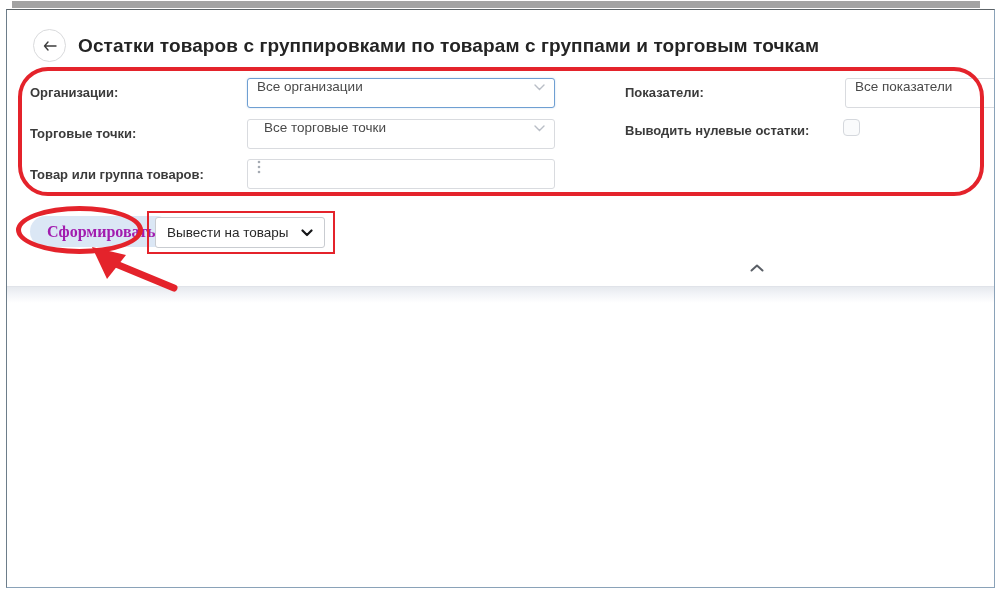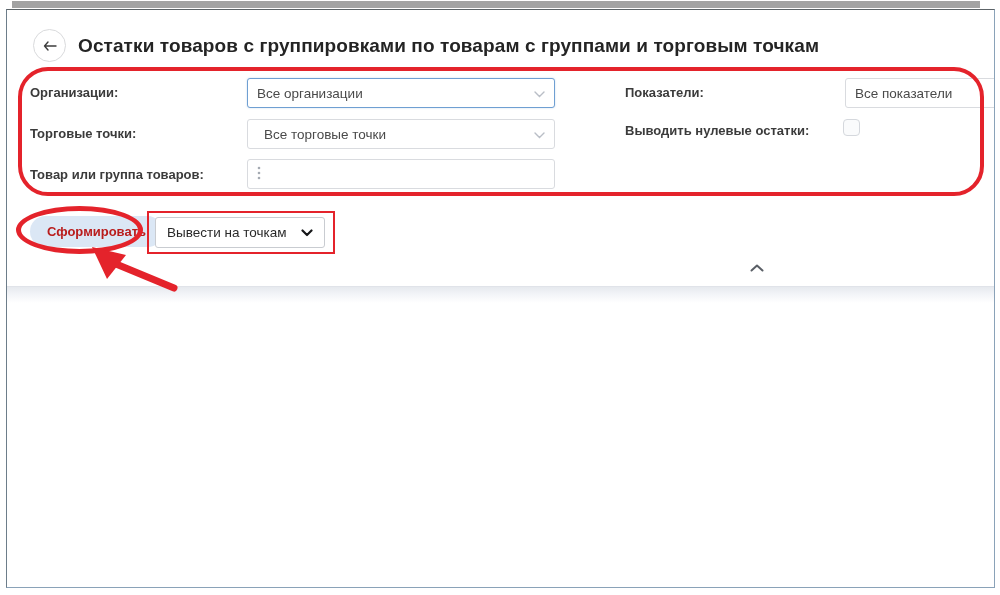--- a/index.html
+++ b/index.html
@@ -18,29 +18,29 @@
 
   
   .hl-box { position:absolute; left:11px; top:57px; width:966px; height:129px; border:4px solid #e4232b; border-radius:30px; pointer-events:none; z-index:5; }
   .hl-ellipse { position:absolute; left:9px; top:196px; width:127px; height:48px; border:5px solid #e4232b; border-radius:50%; pointer-events:none; z-index:5; }
   .hl-rect { position:absolute; left:140px; top:201px; width:188px; height:43px; border:2.5px solid #e4232b; pointer-events:none; z-index:5; }
   .hl-arrow { position:absolute; left:75px; top:230px; width:110px; height:58px; pointer-events:none; z-index:6; }
 
   
   .flabel { position:absolute; font-size:13px; font-weight:600; color:#3b3b3b; white-space:nowrap; }
   .field { position:absolute; width:308px; height:30px; background:#fff; border:1px solid #d9dbdf; border-radius:3px;
-           display:flex; align-items:center; padding:0 9px; font-size:13.5px; color:#4a4a4a; cursor:pointer; }
+           display:flex; padding:0 9px; font-size:13.5px; color:#4a4a4a; cursor:pointer; }
   .field .val { flex:1; white-space:nowrap; overflow:hidden; }
   .field.focused { border-color:#6f9fd2; box-shadow:0 0 2px rgba(90,140,200,.35); }
   .field.cut { width:162px; }
   .checkbox { position:absolute; left:836px; top:109px; width:17px; height:17px; border:1px solid #d5d8dd; border-radius:4px; background:#fafbfc; cursor:pointer; }
 
   
   .gen-btn { position:absolute; left:23px; top:206px; height:31px; padding:0 17px; border:none; border-radius:16px;
-             background:#dbe7f5; color:#b91c1c; font-size:13px; font-weight:600; font-family:Liberation Sans, sans-serif; display:inline-flex; align-items:center; cursor:pointer; }
+             background:#dbe7f5; color:#a21caf; font-size:16px; font-weight:600; font-family:Liberation Serif, serif; display:inline-flex; align-items:center; cursor:pointer; }
   .out-select { position:absolute; left:148px; top:207px; width:170px; height:31px; background:#fff; border:1px solid #c9ccd1; border-radius:3px;
                 display:flex; align-items:center; padding:0 11px; font-size:13.5px; color:#2a2a2a; cursor:pointer; }
   .out-select .val { flex:1; white-space:nowrap; }
 
   .collapse-btn { position:absolute; left:736px; top:249px; width:28px; height:16px; display:flex; align-items:center; justify-content:center; cursor:pointer; background:transparent; border:none; }
 
   .divider { position:absolute; left:0; top:276px; width:987px; height:17px;
              background:linear-gradient(to bottom, #e6e9ee 0%, #f1f3f7 40%, #ffffff 100%); border-top:1px solid #e0e3e9; }
 </style>
 </head>
@@ -103,21 +103,21 @@
 
     <button class="gen-btn">Сформировать</button>
     <div class="hl-ellipse"></div>
     <svg class="hl-arrow" viewBox="0 0 110 58">
       <line x1="34" y1="24" x2="92" y2="48" stroke="#e4232b" stroke-width="7" stroke-linecap="round"></line>
       <polygon points="10,7 44,15 25,39" fill="#e4232b"></polygon>
     </svg>
 
     <div class="hl-rect"></div>
     <div class="out-select">
-      <span class="val">Вывести на точкам</span>
+      <span class="val">Вывести на товары</span>
       <span>
         <svg width="12" height="8" viewBox="0 0 12 8">
             <polyline points="1.5,1.5 6,6 10.5,1.5" stroke="#17181a" stroke-width="2.2" fill="none" stroke-linecap="round" stroke-linejoin="round"></polyline>
           </svg>
       </span>
     </div>
 
     <button class="collapse-btn">
       <span>
         <svg width="14" height="8" viewBox="0 0 14 8">

